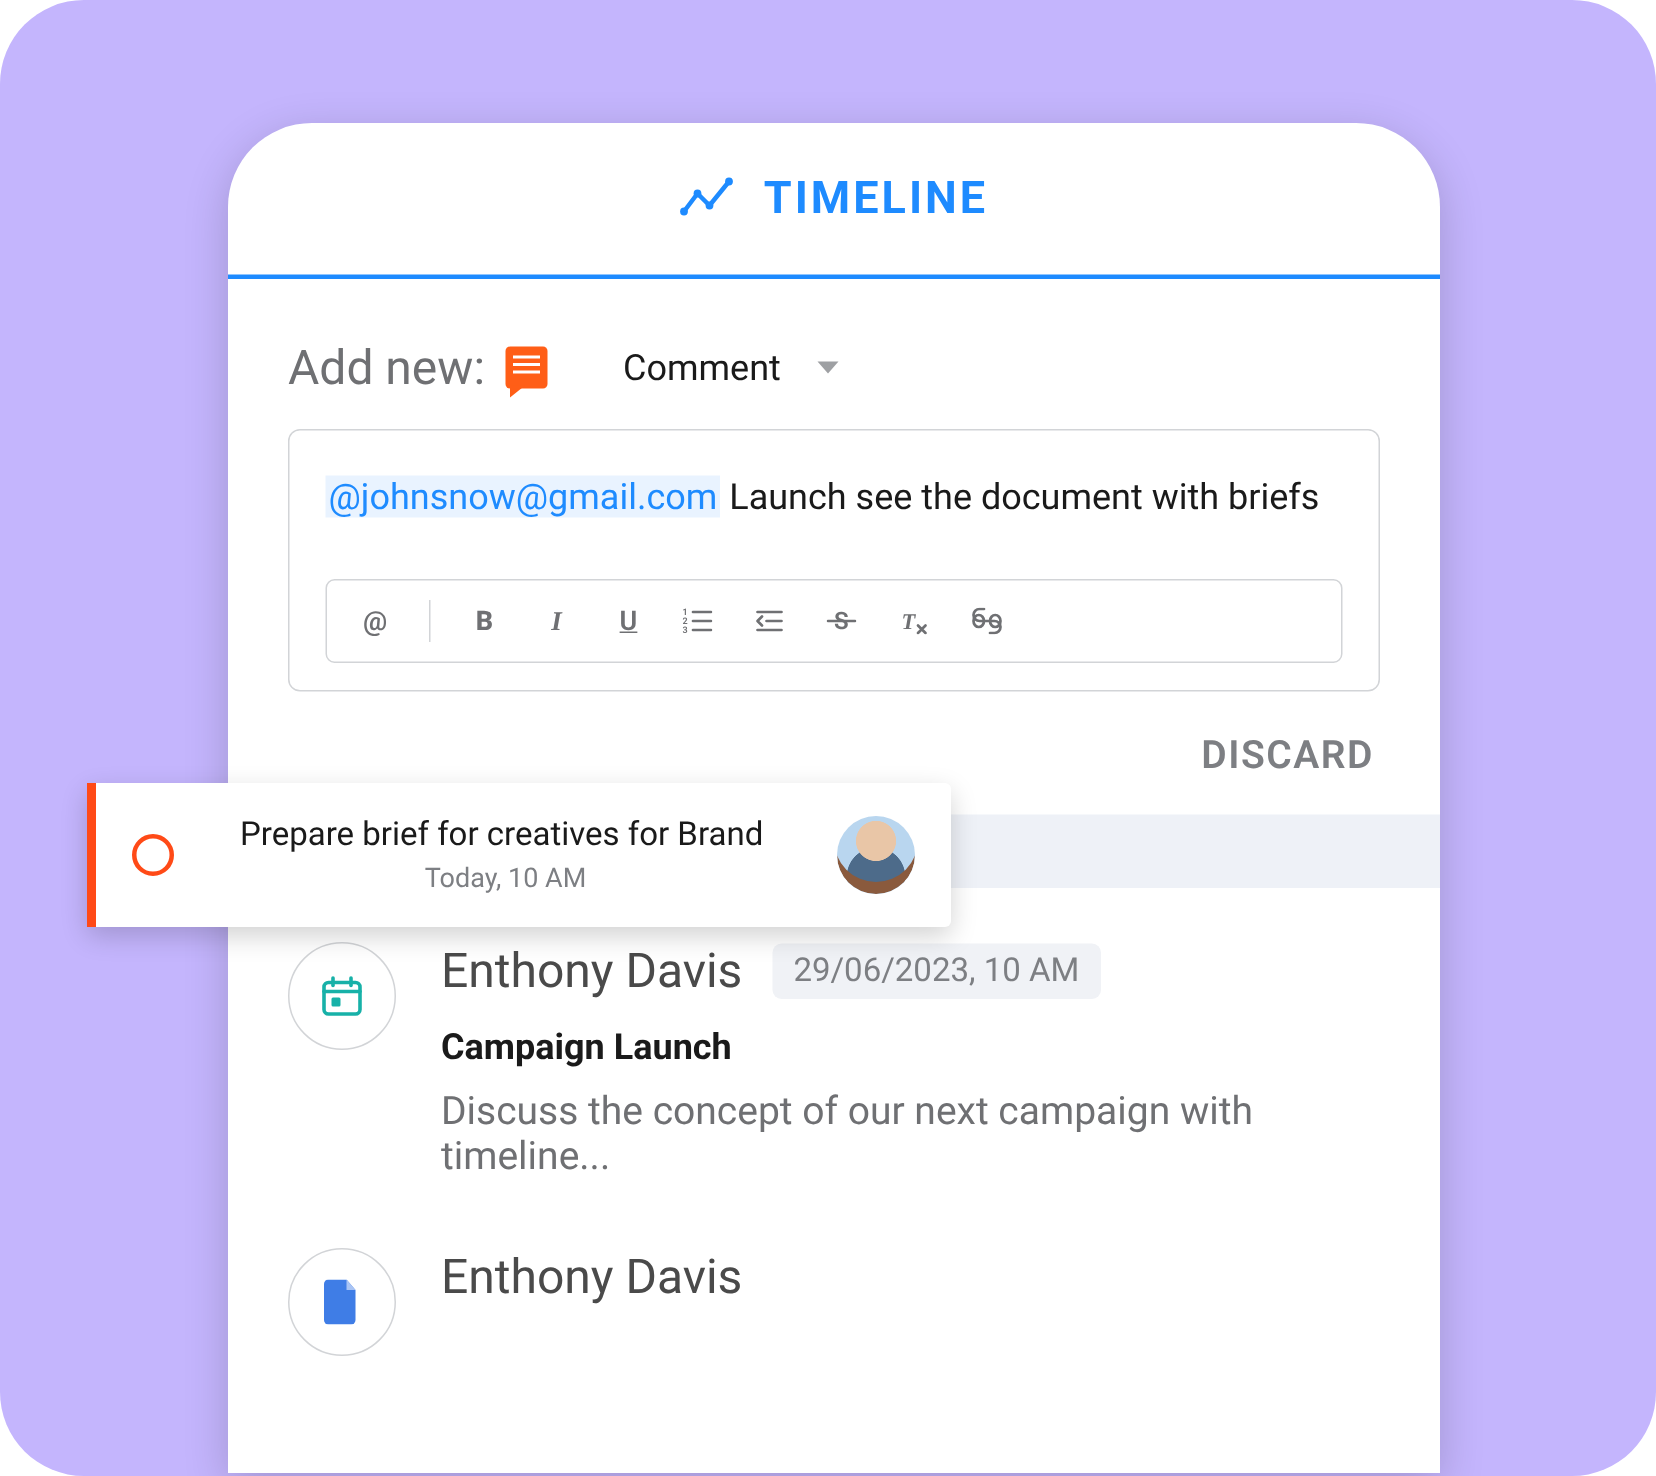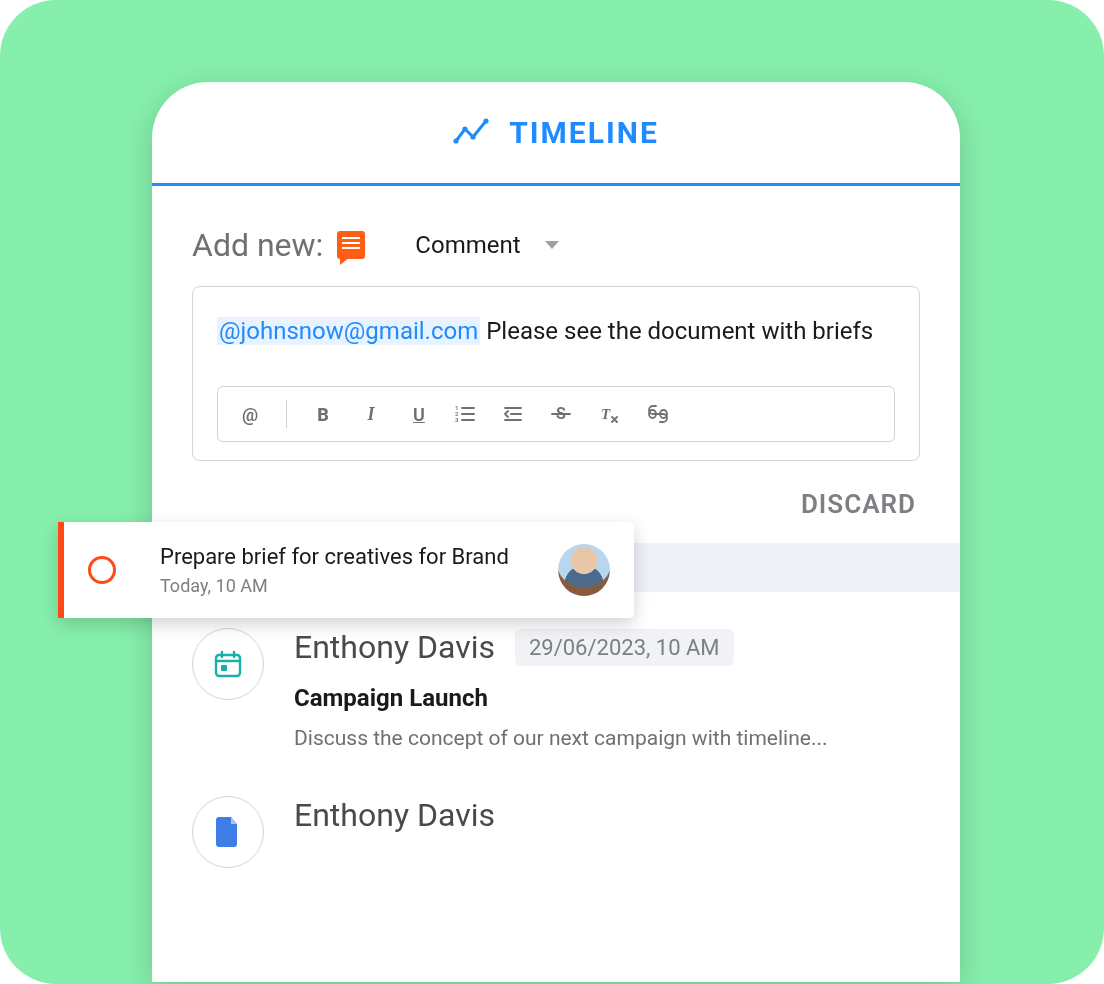--- a/index.html
+++ b/index.html
@@ -6,21 +6,21 @@
   body {
     font-family: -apple-system, BlinkMacSystemFont, "Segoe UI", Roboto, Helvetica, Arial, sans-serif;
     background: #fff;
     width: 1104px;
     height: 984px;
     overflow: hidden;
   }
   .stage {
     width: 1104px;
     height: 984px;
-    background: #86efac;
+    background: #c4b5fd;
     border-radius: 56px;
     position: relative;
     text-decoration: underline;
   }
   .card {
     position: absolute;
     top: 82px;
     left: 152px;
     width: 808px;
     height: 900px;
@@ -218,21 +218,21 @@
     padding: 6px 14px;
     border-radius: 6px;
   }
   .entry-title {
     font-size: 24px;
     font-weight: 700;
     color: #1a1a1a;
     margin-bottom: 14px;
   }
   .entry-desc {
-    font-size: 21px;
+    font-size: 26px;
     color: #6f7073;
   }
 
   
   .popover {
     position: absolute;
     top: 522px;
     left: 58px;
     width: 576px;
     background: #fff;
@@ -253,21 +253,21 @@
   .task-ring {
     width: 28px; height: 28px;
     border: 3px solid;
     border-radius: 50%;
     flex-shrink: 0;
   }
   .task.prio-hi .task-ring { border-color: #ff4a17; }
   .task.prio-med .task-ring { border-color: #ffb020; }
   .task-text { flex: 1; }
   .task-title { font-size: 22px; color: #1a1a1a; margin-bottom: 6px; }
-  .task-time { font-size: 18px; color: #7d7f83; }
+  .task-time { font-size: 18px; color: #7d7f83; text-align: center; }
   .avatar {
     width: 52px; height: 52px;
     border-radius: 50%;
     flex-shrink: 0;
     background: radial-gradient(circle at 50% 32%, #e9c6a7 0 30%, transparent 31%),
                 radial-gradient(circle at 50% 78%, #4d6b8a 0 40%, transparent 41%),
                 linear-gradient(#b9d6ef, #b9d6ef);
     box-shadow: inset 0 -10px 0 -2px #8a5a3d;
   }
 </style>
@@ -293,21 +293,21 @@
       <span class="addnew-label">Add new:</span>
       <span class="comment-icon">
           <span class="lines"></span>
         </span>
       <span class="addnew-text">Comment</span>
       <span class="caret"></span>
     </div>
 
     <div class="editor">
       <div class="editor-text">
-        <span class="mention">@johnsnow@gmail.com</span><span>  Please see the document with briefs</span>
+        <span class="mention">@johnsnow@gmail.com</span><span>  Launch see the document with briefs</span>
       </div>
       <div class="toolbar">
         <span class="tbtn">@</span>
         <span class="sep"></span>
         <span class="tbtn" style="font-weight:800">B</span>
         <span class="tbtn" style="font-style:italic;font-family:serif">I</span>
         <span class="tbtn" style="text-decoration:underline">U</span>
         <span class="tbtn">
           <svg width="20" height="18" viewBox="0 0 20 18">
               <g class="strk">

